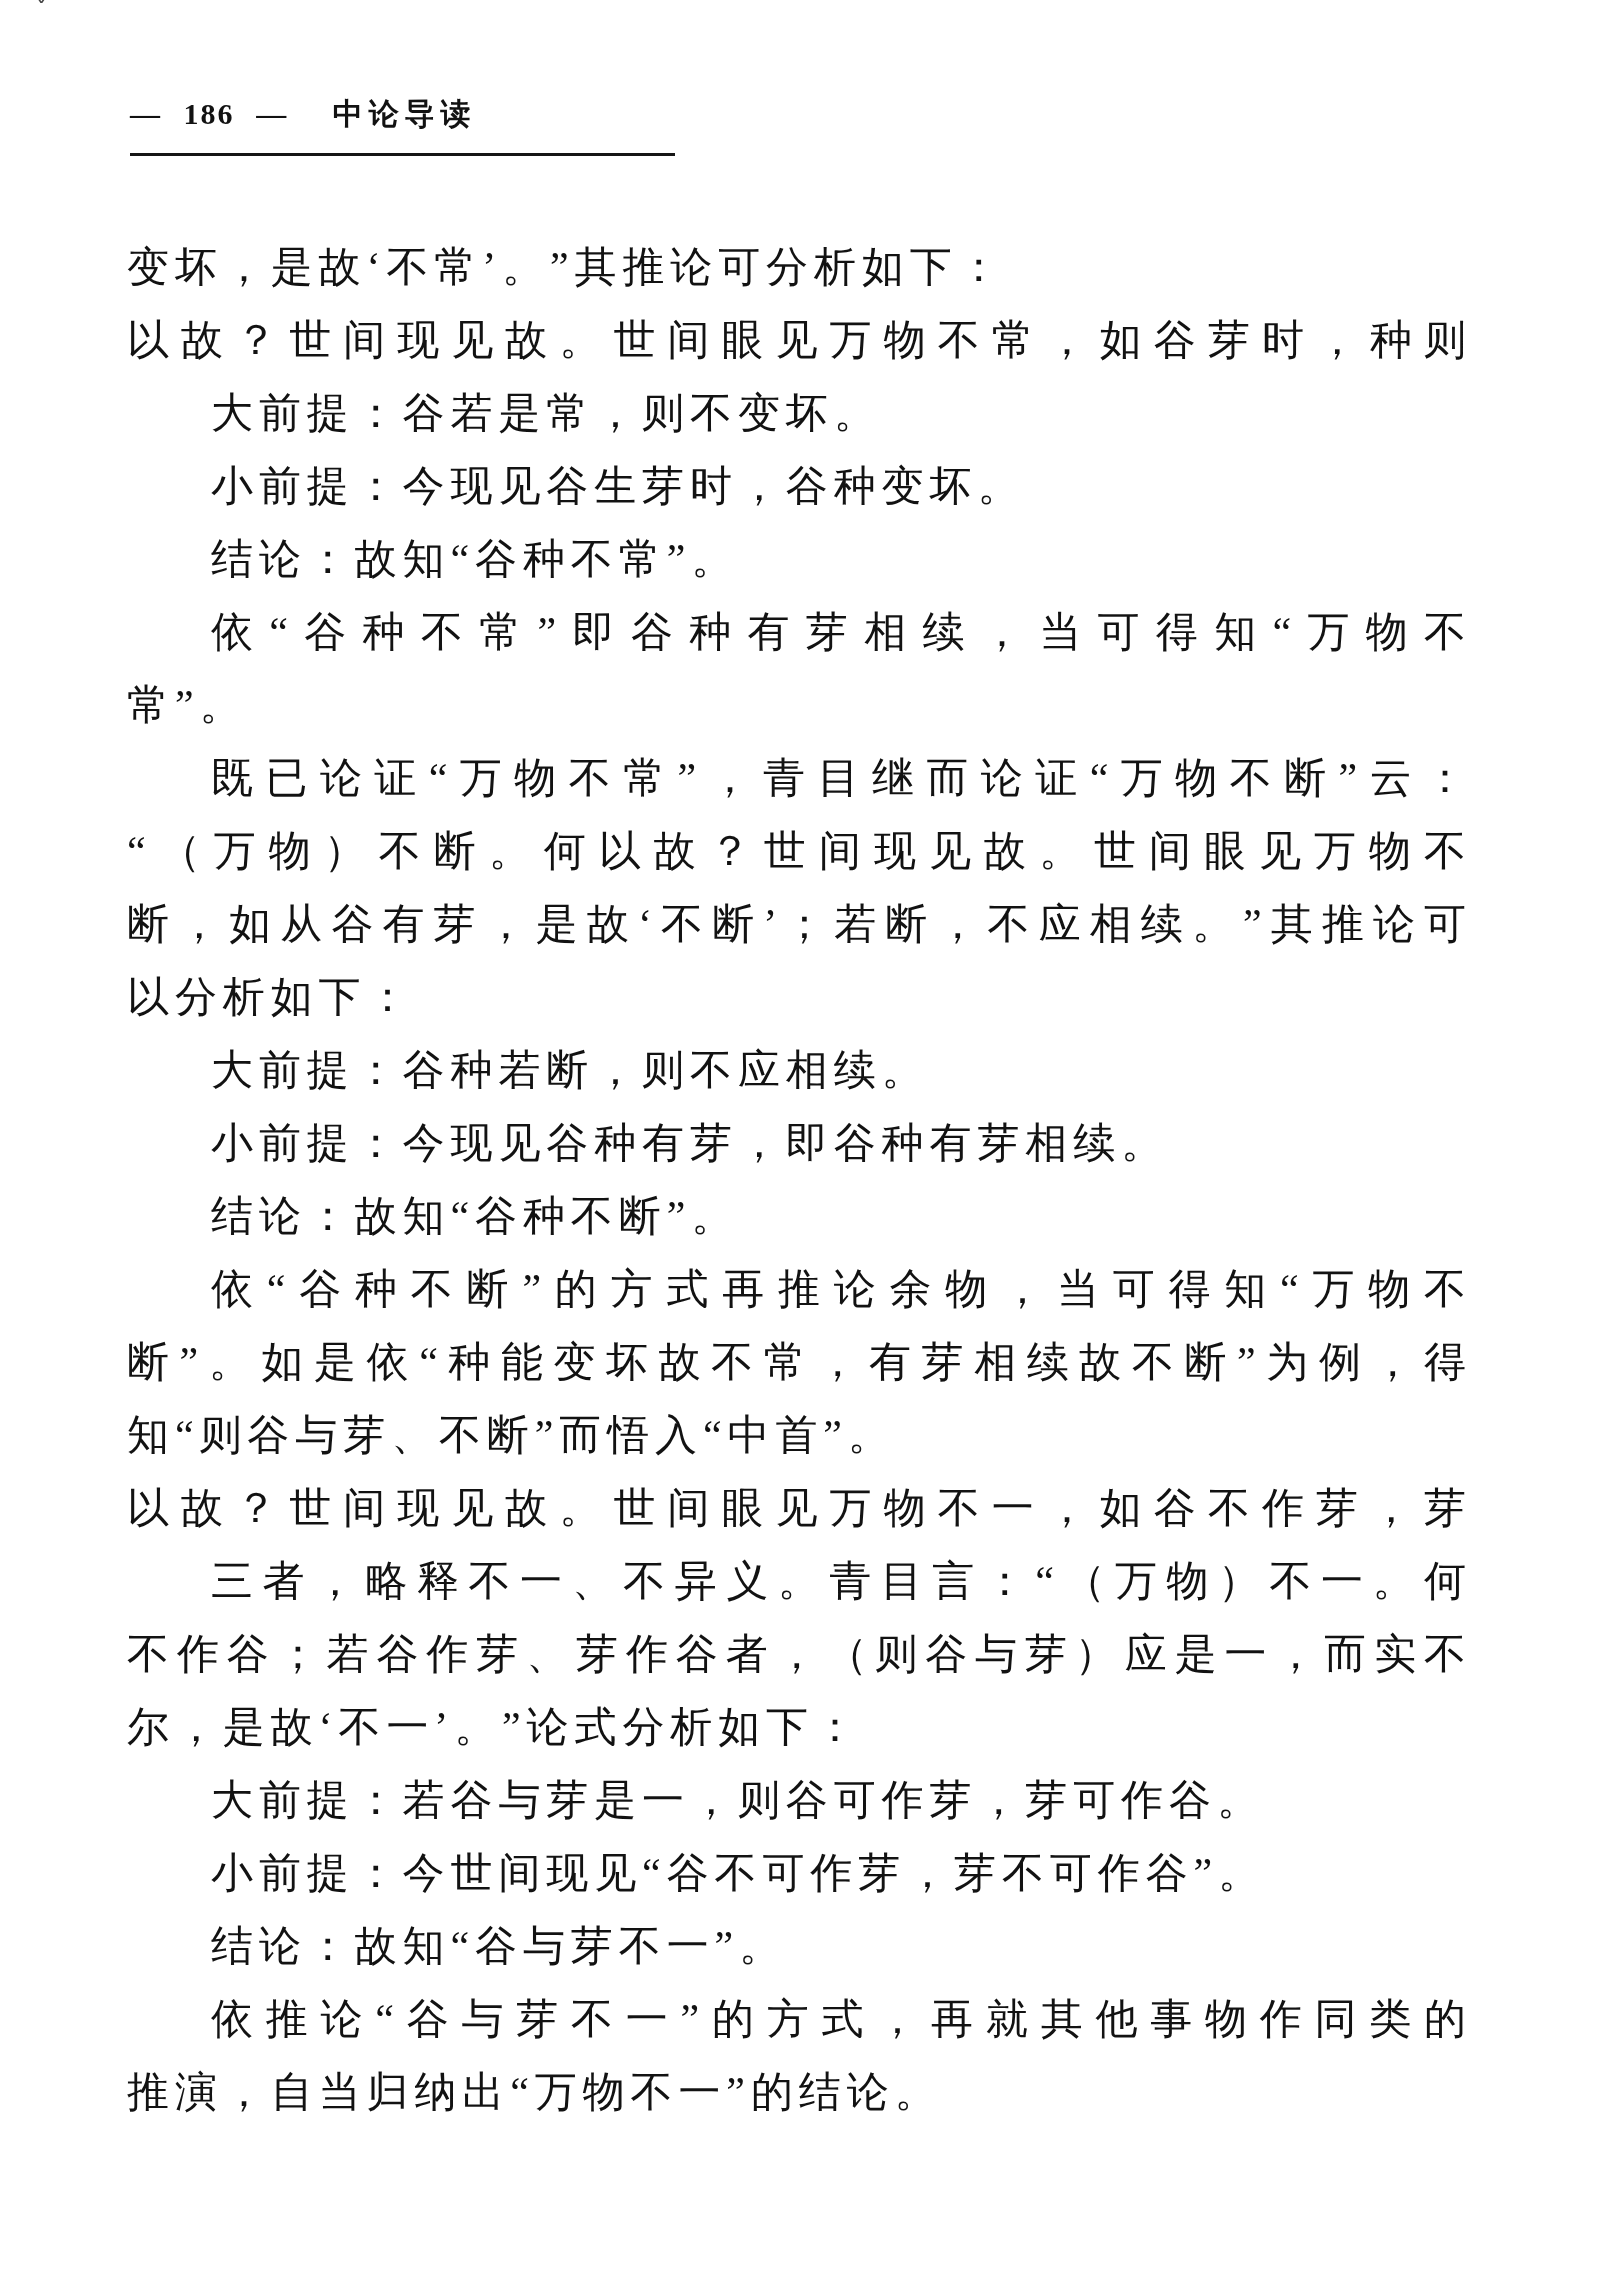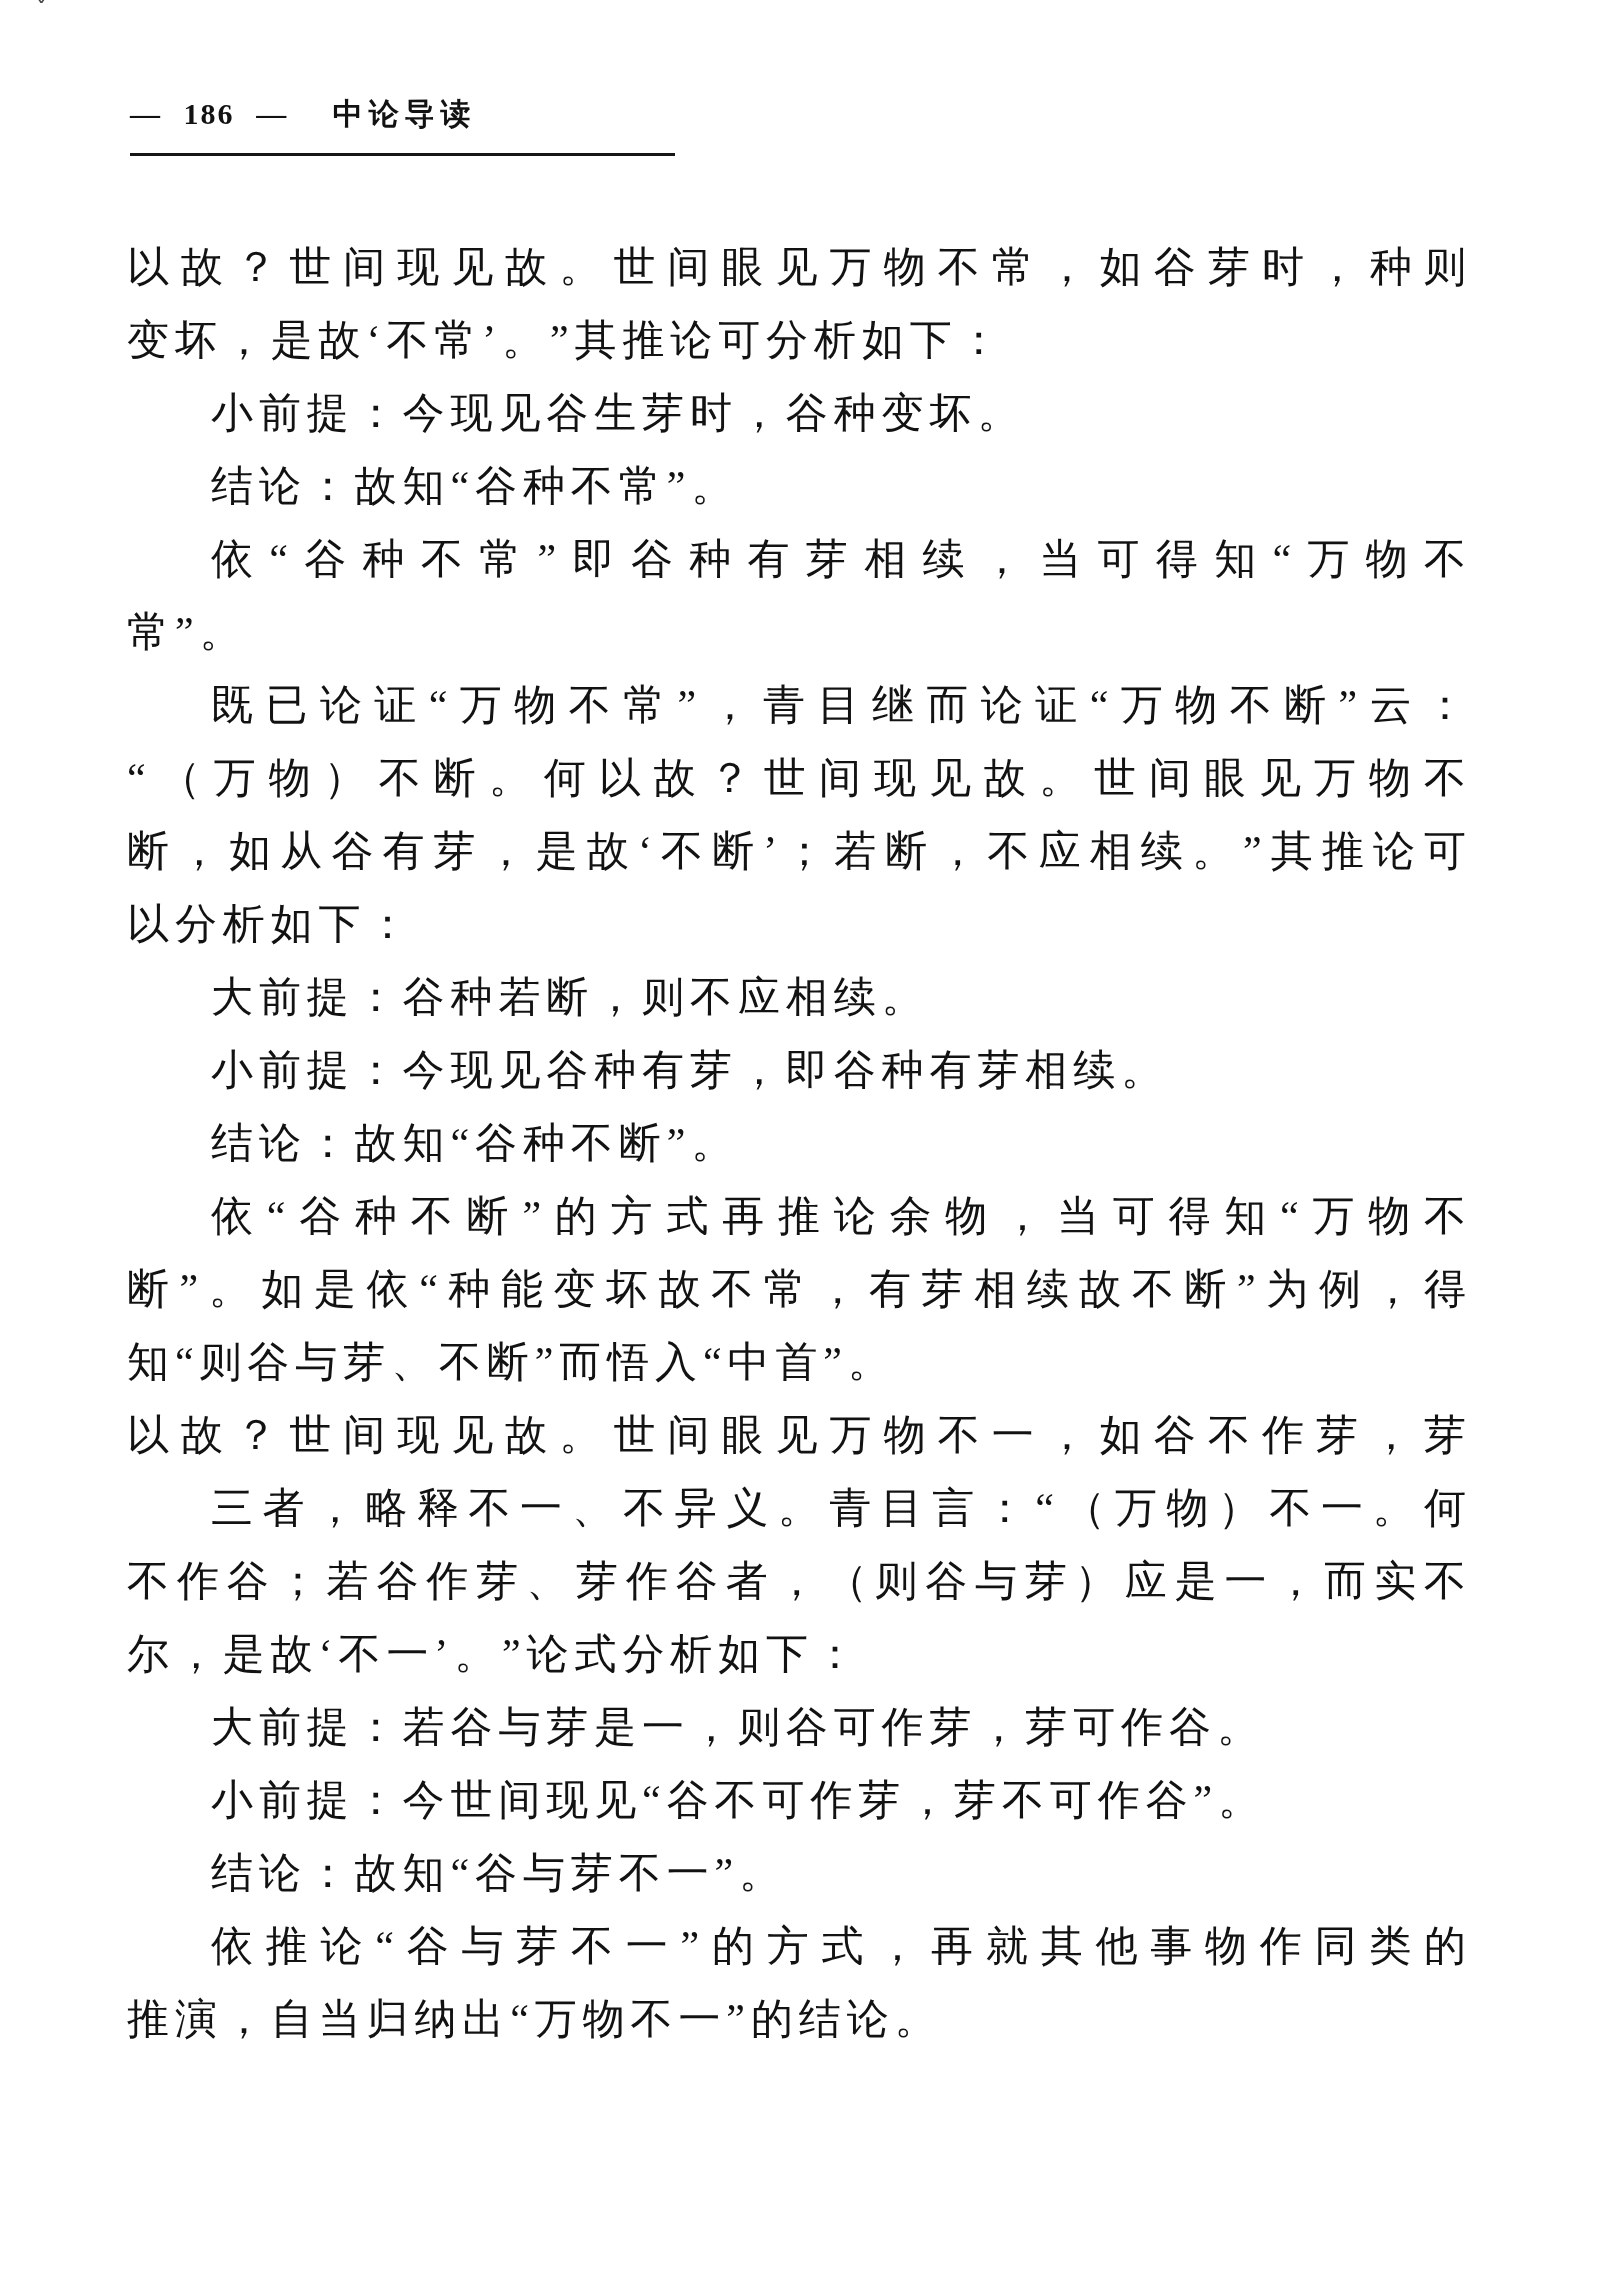--- a/index.html
+++ b/index.html
@@ -53,22 +53,23 @@
   <div class="stray">ˇ</div>
 
   <div class="header">
     <span class="dash">—</span>
     <span class="num">186</span>
     <span class="dash">—</span>
     <span class="title">中论导读</span>
   </div>
 
   <div class="body-text">
+    <div class="line">变坏，是故‘不常’。”其推论可分析如下：</div>
     <div class="line full">以故？世间现见故。世间眼见万物不常，如谷芽时，种则</div>
-    <div class="line">变坏，是故‘不常’。”其推论可分析如下：</div>
+    <div class="line indent">大前提：谷若是常，则不变坏。</div>
     <div class="line indent">小前提：今现见谷生芽时，谷种变坏。</div>
     <div class="line indent">结论：故知“谷种不常”。</div>
     <div class="line indent full">依“谷种不常”即谷种有芽相续，当可得知“万物不</div>
     <div class="line">常”。</div>
     <div class="line indent full">既已论证“万物不常”，青目继而论证“万物不断”云：</div>
     <div class="line full">“（万物）不断。何以故？世间现见故。世间眼见万物不</div>
     <div class="line full">断，如从谷有芽，是故‘不断’；若断，不应相续。”其推论可</div>
     <div class="line">以分析如下：</div>
     <div class="line indent">大前提：谷种若断，则不应相续。</div>
     <div class="line indent">小前提：今现见谷种有芽，即谷种有芽相续。</div>

